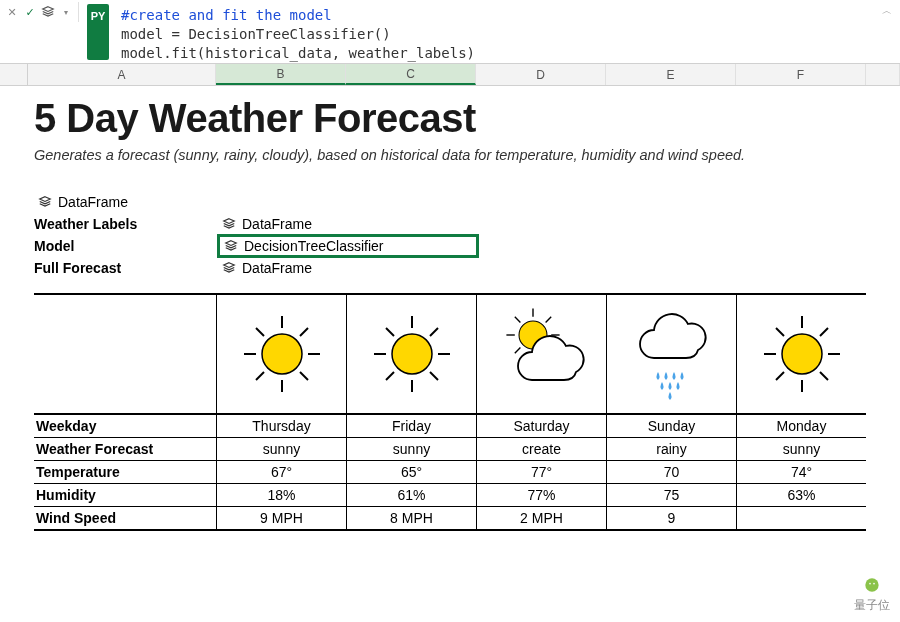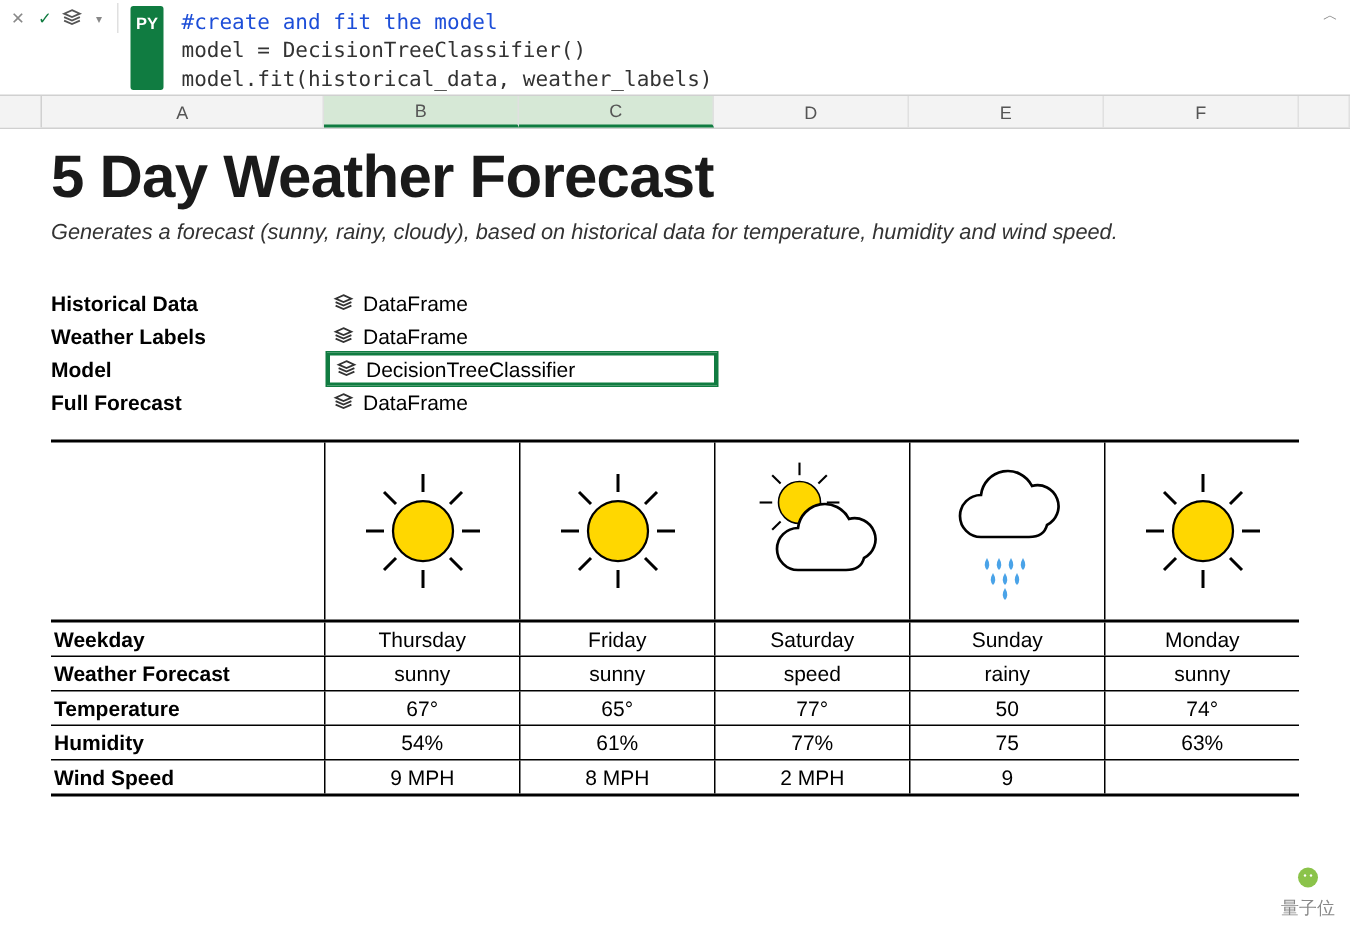--- a/index.html
+++ b/index.html
@@ -75,21 +75,20 @@
   <div class="col-h">F</div>
   <div class="col-h"></div>
 </div>
 
 <div class="sheet">
   <div class="title">5 Day Weather Forecast</div>
   <div class="subtitle">Generates a forecast (sunny, rainy, cloudy), based on historical data for temperature, humidity and wind speed.</div>
 
   <div class="meta-rows" id="meta-rows">
       <div class="meta-row">
-        <div class="meta-label">Historical Data</div>
         <div class="meta-val">
           <svg class="stack-icon" viewBox="0 0 24 24" fill="none" stroke="#333" stroke-width="2">
             <path d="M12 3l9 4-9 4-9-4 9-4z"></path>
             <path d="M3 11l9 4 9-4"></path>
             <path d="M3 15l9 4 9-4"></path>
           </svg>
           <span>DataFrame</span>
         </div>
       </div>
       <div class="meta-row">
@@ -176,35 +175,35 @@
         <div class="ft-cell">Thursday</div>
         <div class="ft-cell">Friday</div>
         <div class="ft-cell">Saturday</div>
         <div class="ft-cell">Sunday</div>
         <div class="ft-cell">Monday</div>
       </div>
       <div class="ft-row">
         <div class="ft-label">Weather Forecast</div>
         <div class="ft-cell">sunny</div>
         <div class="ft-cell">sunny</div>
-        <div class="ft-cell">speed</div>
+        <div class="ft-cell">create</div>
         <div class="ft-cell">rainy</div>
         <div class="ft-cell">sunny</div>
       </div>
       <div class="ft-row">
         <div class="ft-label">Temperature</div>
         <div class="ft-cell">67°</div>
         <div class="ft-cell">65°</div>
         <div class="ft-cell">77°</div>
-        <div class="ft-cell">50</div>
+        <div class="ft-cell">70</div>
         <div class="ft-cell">74°</div>
       </div>
       <div class="ft-row">
         <div class="ft-label">Humidity</div>
-        <div class="ft-cell">54%</div>
+        <div class="ft-cell">18%</div>
         <div class="ft-cell">61%</div>
         <div class="ft-cell">77%</div>
         <div class="ft-cell">75</div>
         <div class="ft-cell">63%</div>
       </div>
       <div class="ft-row">
         <div class="ft-label">Wind Speed</div>
         <div class="ft-cell">9 MPH</div>
         <div class="ft-cell">8 MPH</div>
         <div class="ft-cell">2 MPH</div>

